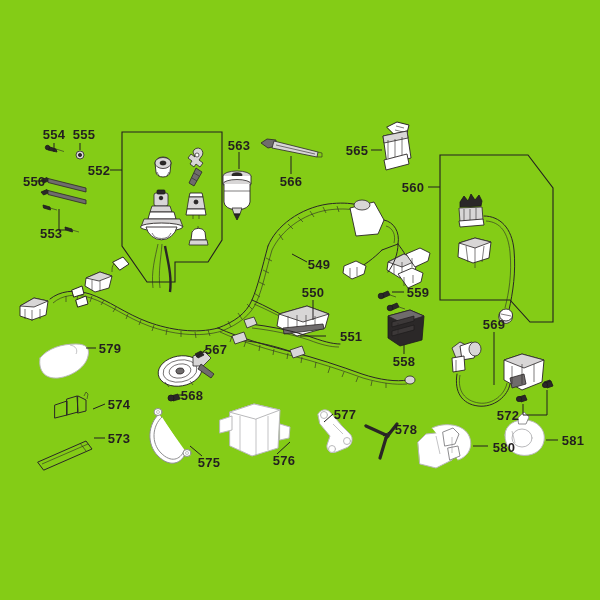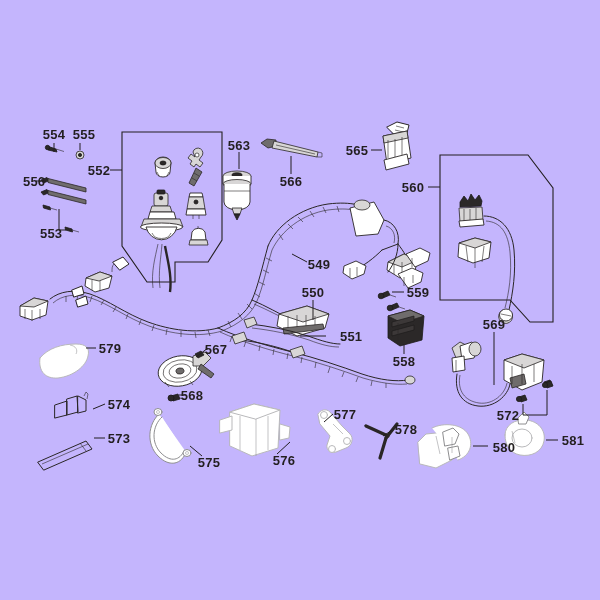--- a/index.html
+++ b/index.html
@@ -5,21 +5,21 @@
 <style>
   html, body {
     margin: 0;
     padding: 0;
     background: #ffffff;
   }
   #page {
     position: relative;
     width: 600px;
     height: 600px;
-    background: #c4b5fd;
+    background: #84cc16;
     overflow: hidden;
     font-family: "Liberation Sans", sans-serif;
   }
   #diagram-svg {
     position: absolute;
     left: 0;
     top: 0;
     width: 600px;
     height: 600px;
   }

